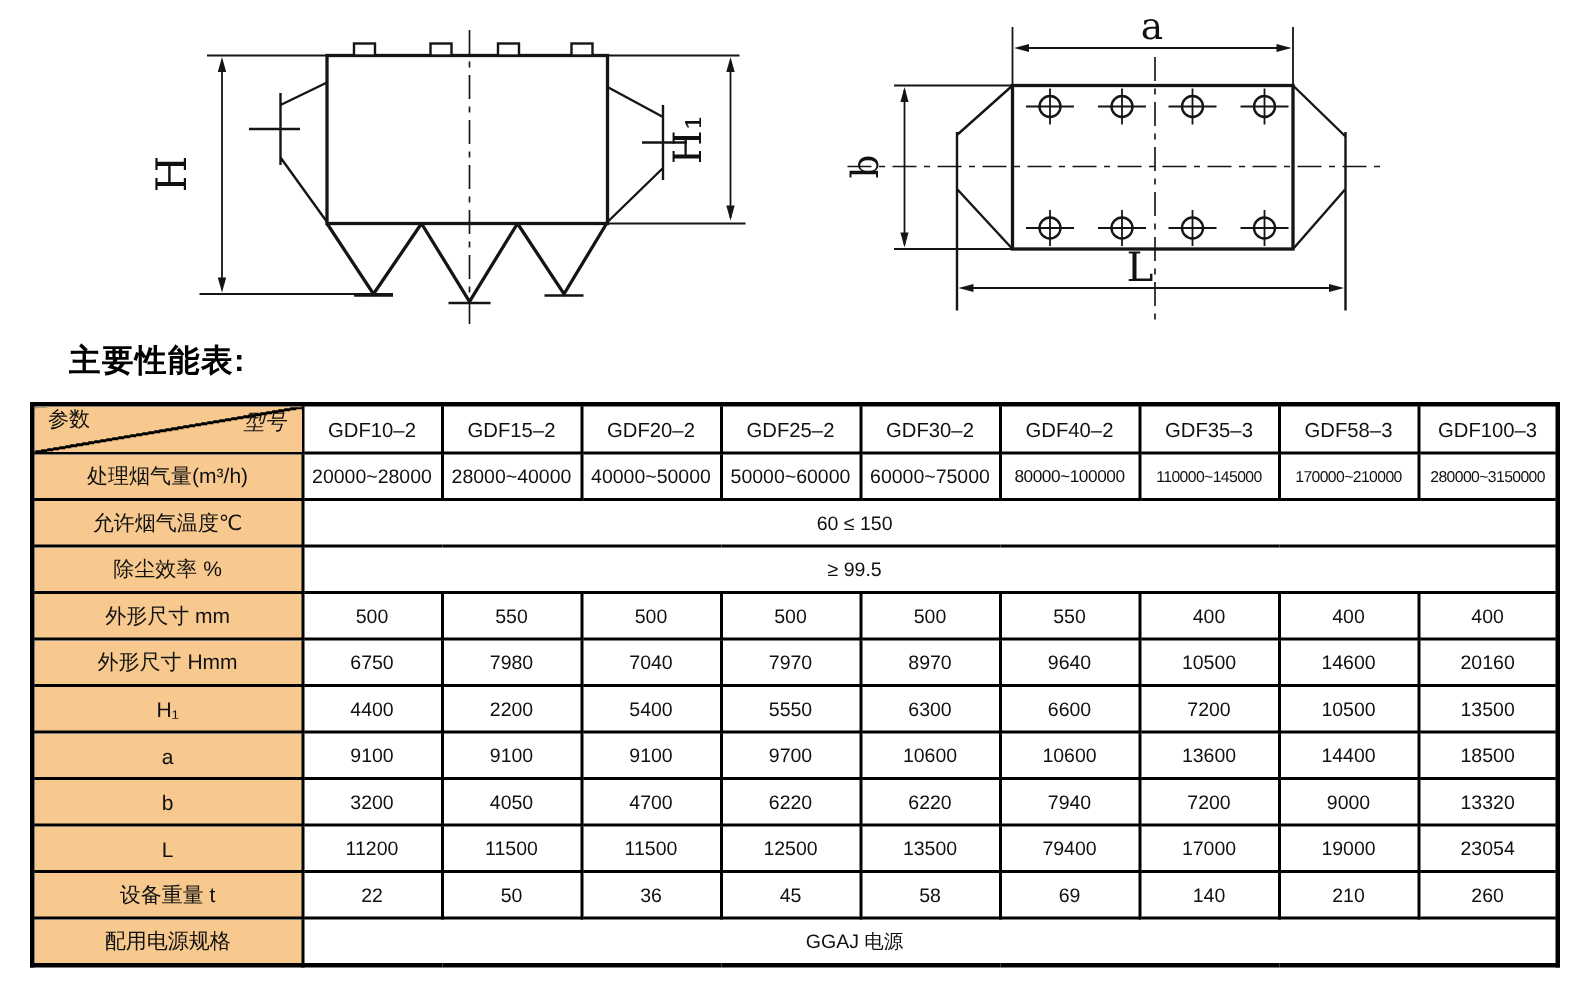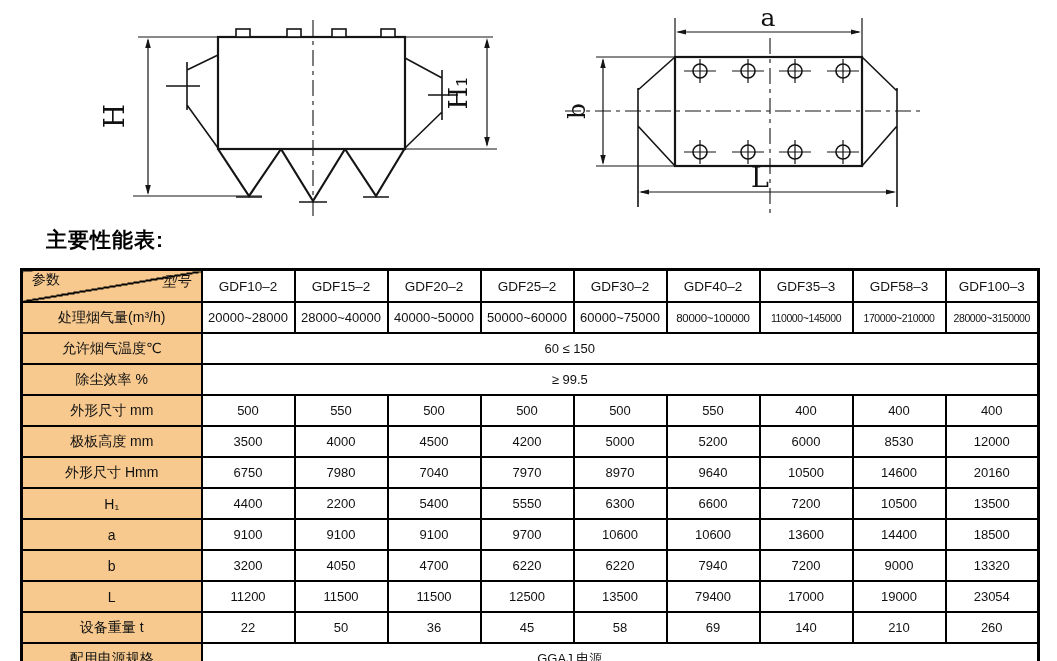--- a/index.html
+++ b/index.html
@@ -209,32 +209,20 @@
           <td class="">550</td>
           <td class="">500</td>
           <td class="">500</td>
           <td class="">500</td>
           <td class="">550</td>
           <td class="">400</td>
           <td class="">400</td>
           <td class="">400</td>
         </tr>
         <tr>
-          <td class="label">极板高度 mm</td>
-          <td class="">3500</td>
-          <td class="">4000</td>
-          <td class="">4500</td>
-          <td class="">4200</td>
-          <td class="">5000</td>
-          <td class="">5200</td>
-          <td class="">6000</td>
-          <td class="">8530</td>
-          <td class="">12000</td>
-        </tr>
-        <tr>
           <td class="label">外形尺寸 Hmm</td>
           <td class="">6750</td>
           <td class="">7980</td>
           <td class="">7040</td>
           <td class="">7970</td>
           <td class="">8970</td>
           <td class="">9640</td>
           <td class="">10500</td>
           <td class="">14600</td>
           <td class="">20160</td>

